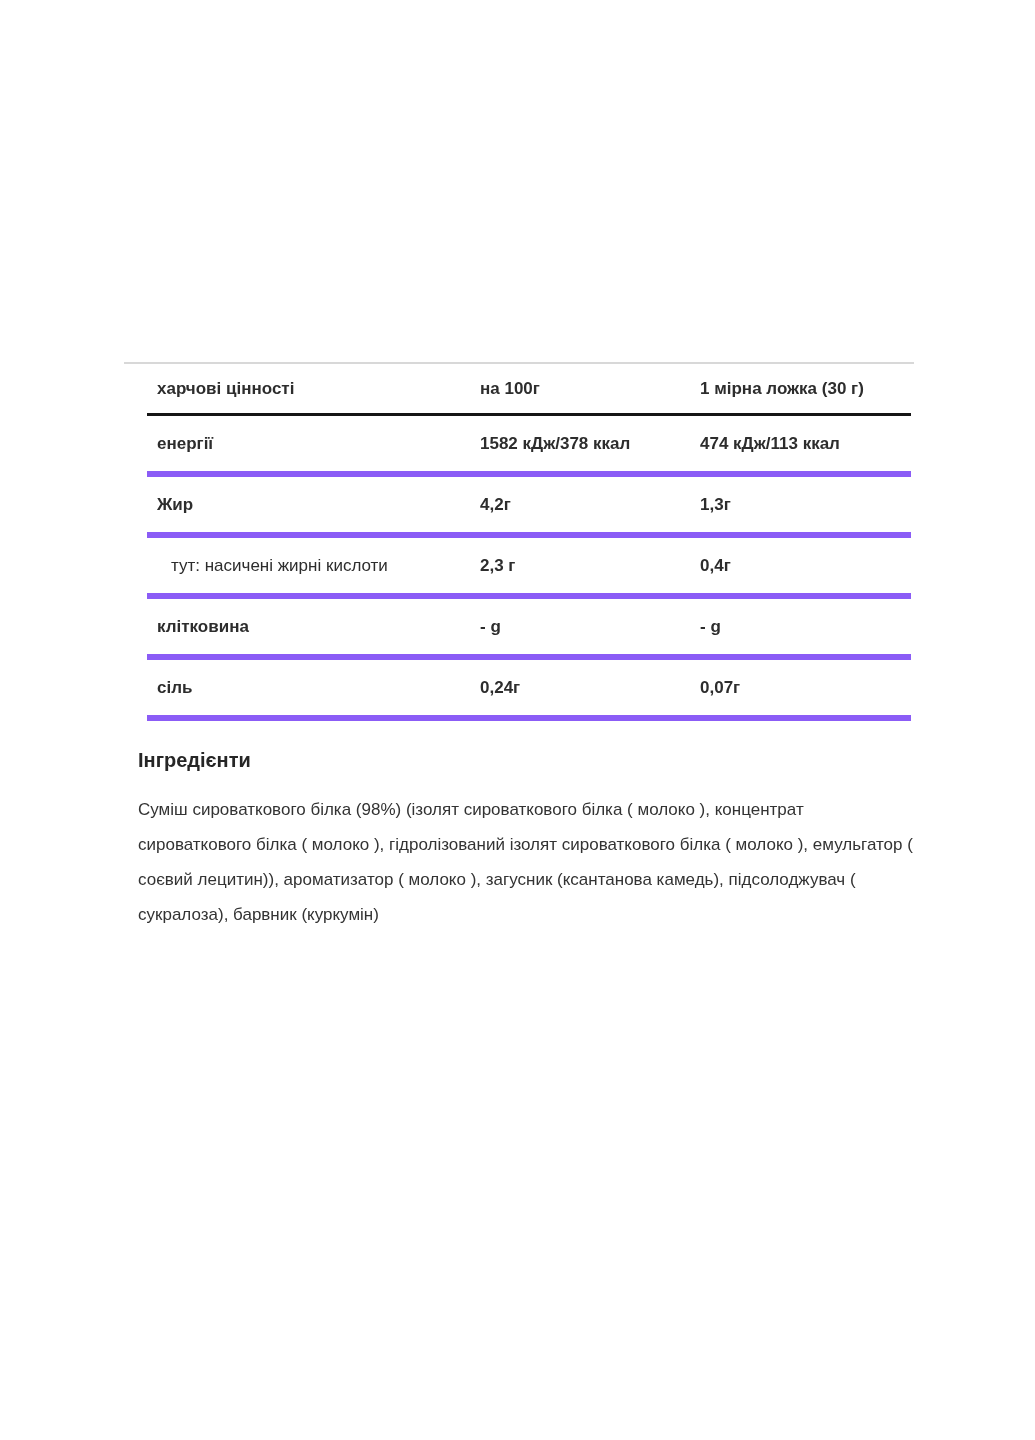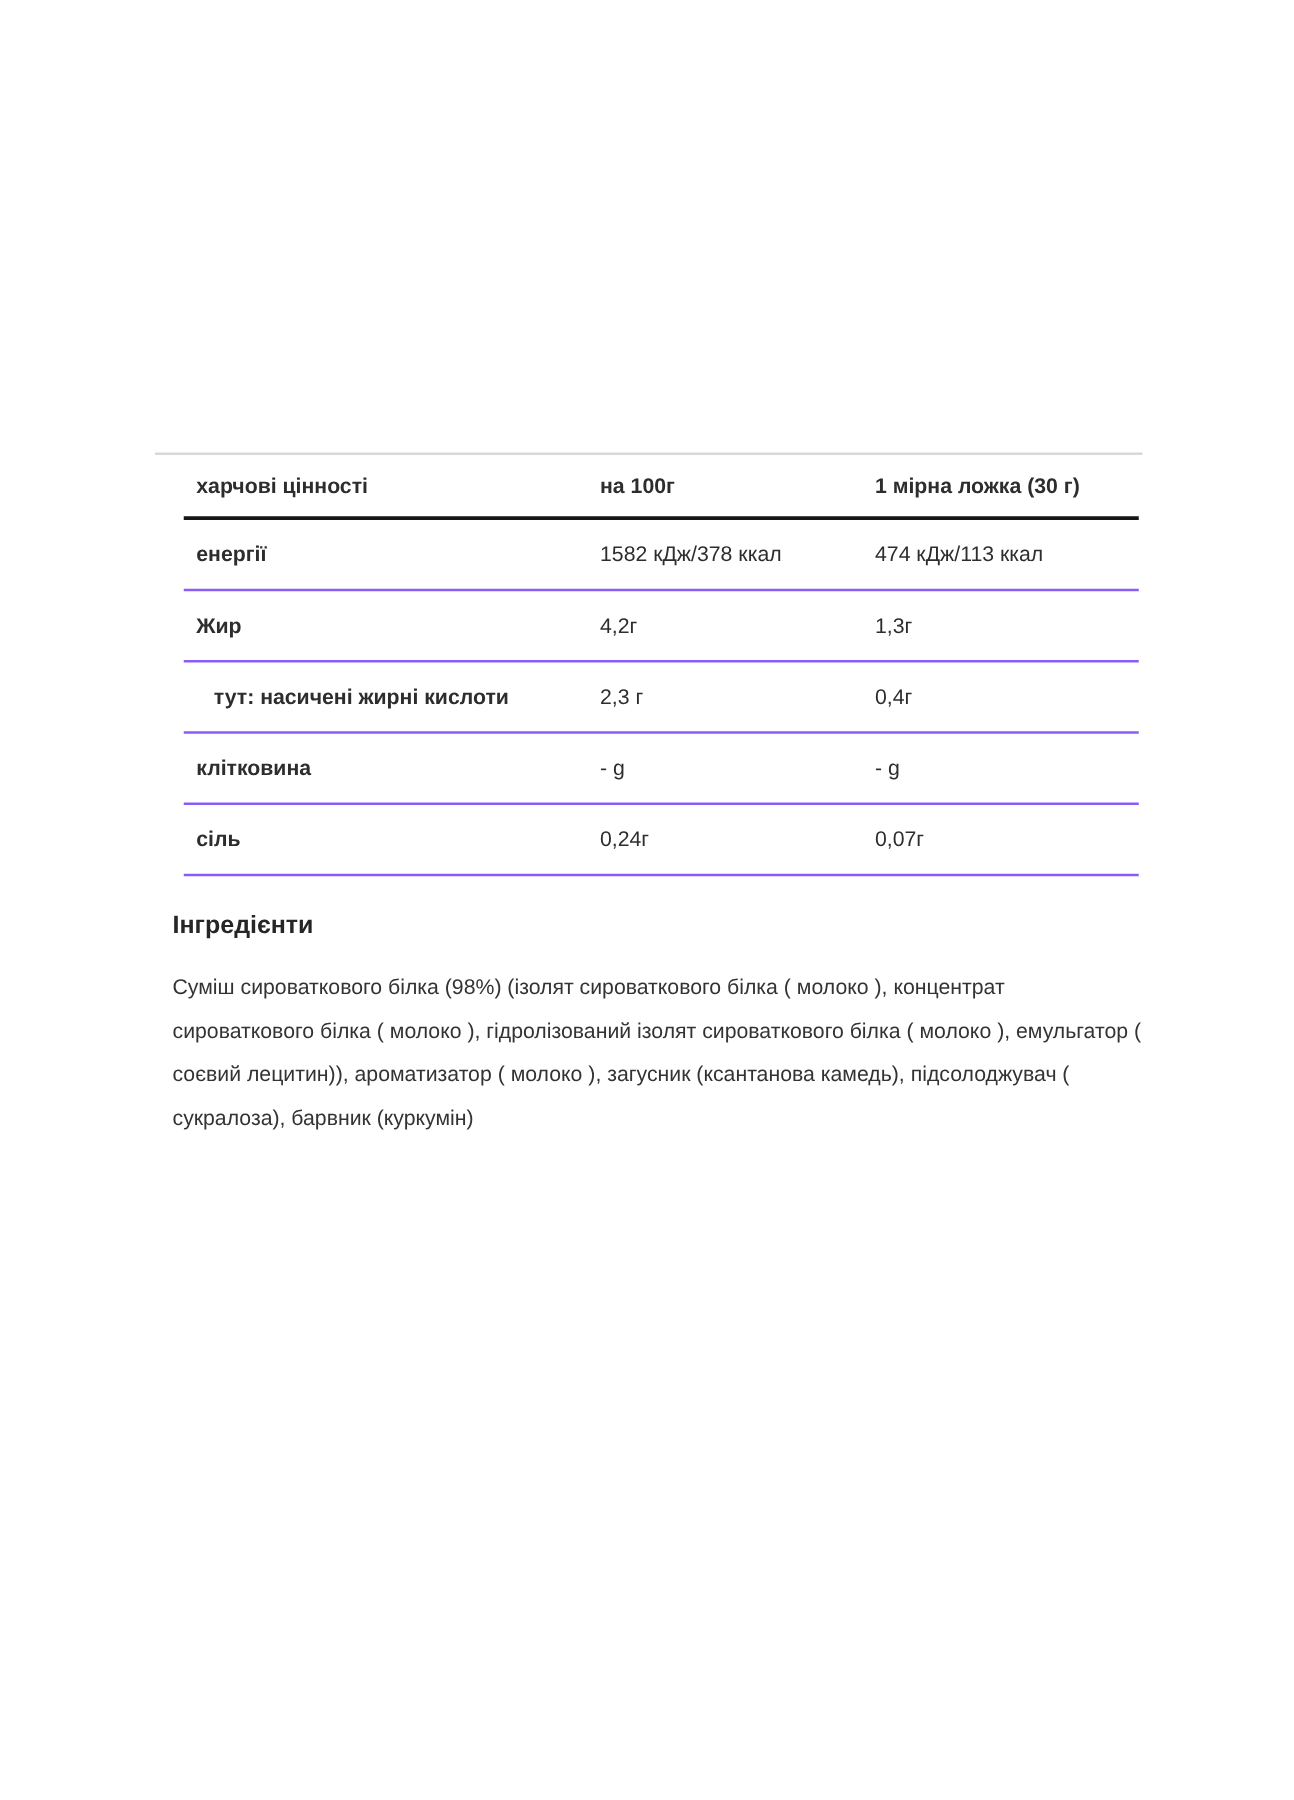--- a/index.html
+++ b/index.html
@@ -35,35 +35,35 @@
     font-size: 17px;
     color: #2d2d2d;
   }
   table.nutrition col.c1 { width: 333px; }
   table.nutrition col.c2 { width: 220px; }
   table.nutrition col.c3 { width: 211px; }
   table.nutrition th, table.nutrition td {
     text-align: left;
     vertical-align: middle;
     padding: 0;
-    font-weight: normal;
+    font-weight: bold;
   }
   table.nutrition thead th {
     height: 49px;
     font-weight: bold;
     border-bottom: 3px solid #161616;
   }
   table.nutrition tbody td {
     height: 55px;
-    border-bottom: 2px solid #8b5cf6;
+    border-bottom: 6px solid #8b5cf6;
   }
   table.nutrition .label-cell { padding-left: 10px; }
   table.nutrition thead th.label-cell { padding-left: 10px; }
   table.nutrition tr.main .label-cell { font-weight: bold; }
-  table.nutrition tr.sub .label-cell { font-weight: bold; padding-left: 24px; }
+  table.nutrition tr.sub .label-cell { font-weight: normal; padding-left: 24px; }
   .ingredients-heading {
     margin: 28px 0 16px 14px;
     font-size: 20px;
     font-weight: bold;
     color: #262626;
   }
   .ingredients-paragraph {
     margin: 20px 0 0 14px;
     width: 776px;
     font-size: 17px;

